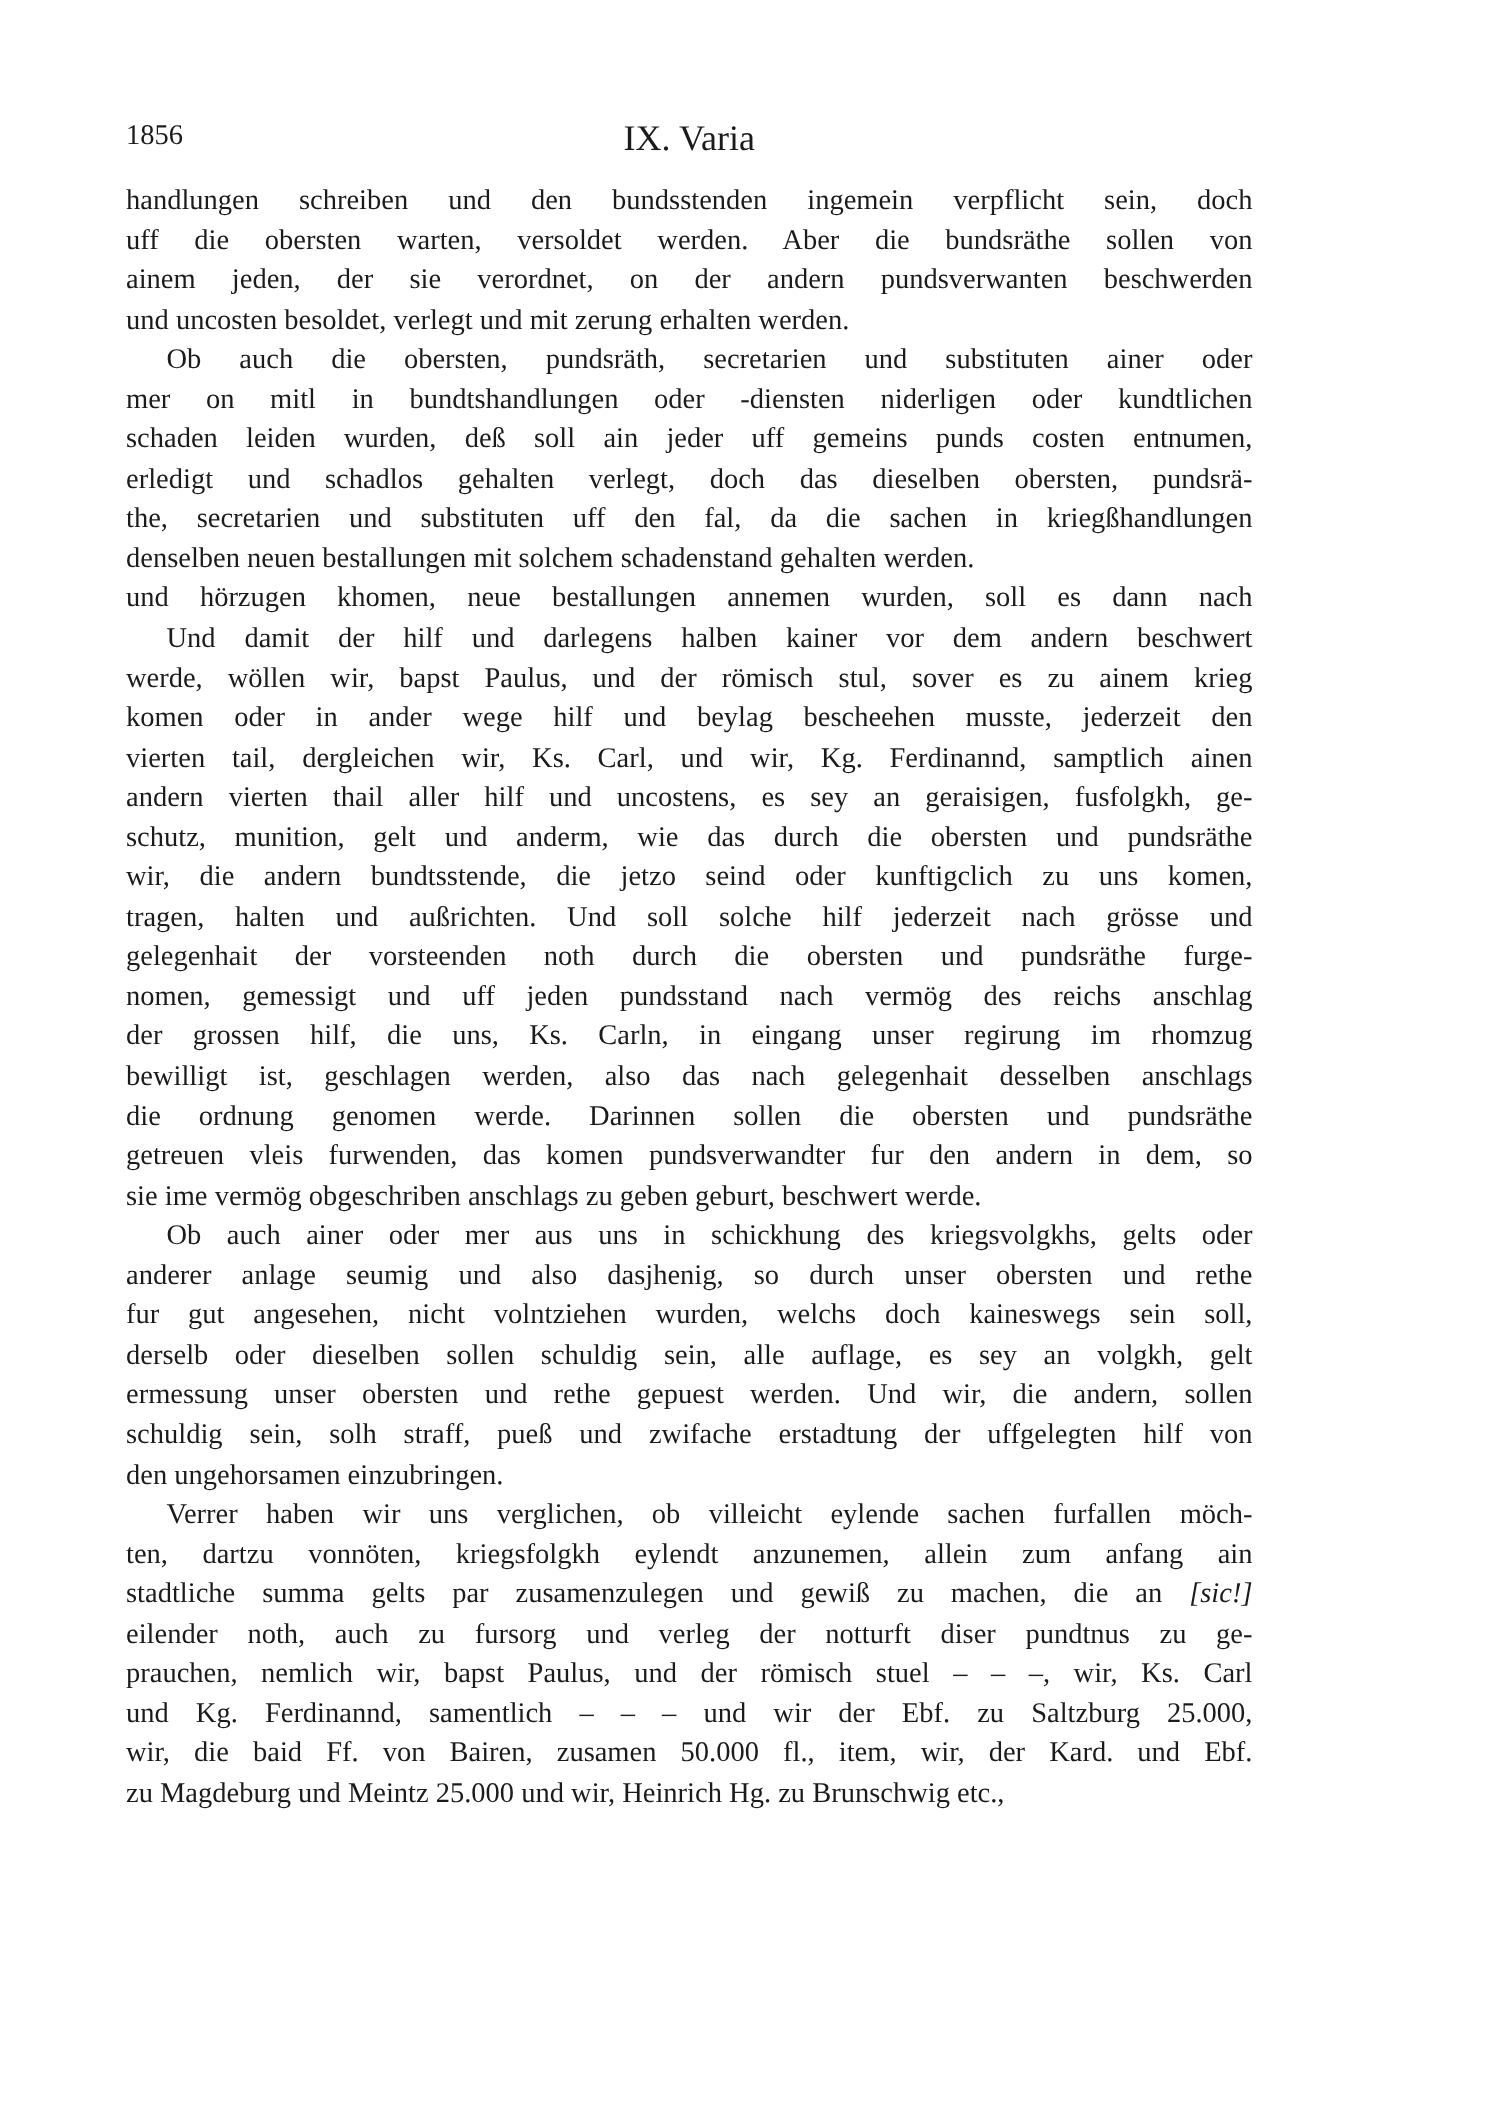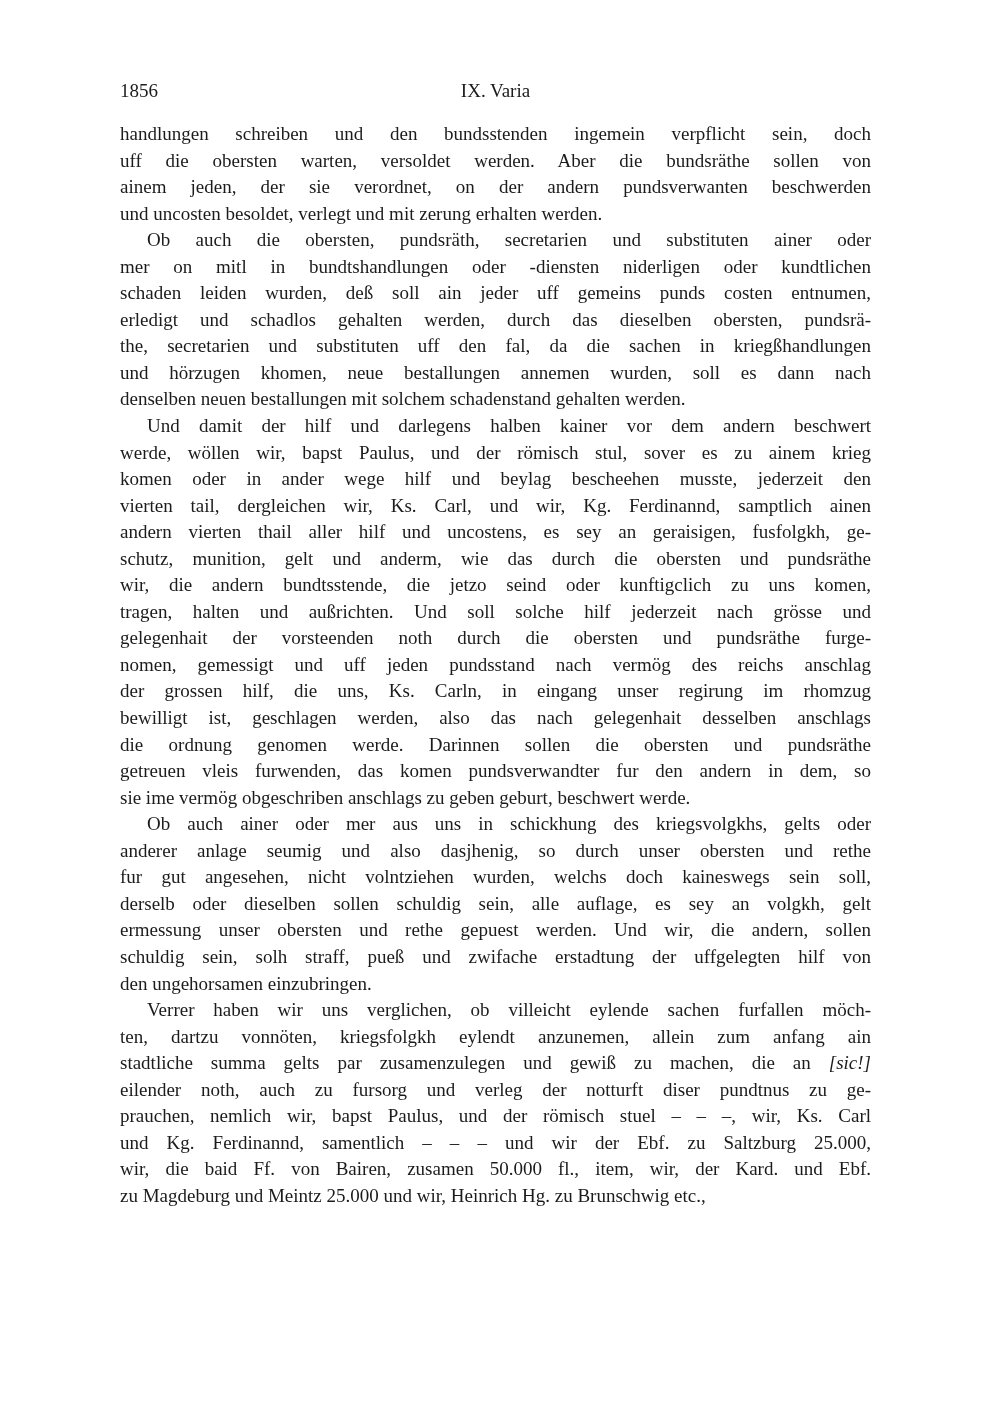--- a/index.html
+++ b/index.html
@@ -9,21 +9,21 @@
   body {
     width: 1004px;
     height: 1418px;
     background: #ffffff;
     color: #1b1b1b;
     font-family: "Liberation Serif", serif;
     -webkit-font-smoothing: antialiased;
   }
   .page {
     box-sizing: border-box;
-    padding: 80px 0 0 120px;
+    padding: 80px 0 0 84px;
     width: 1004px;
     height: 1008px;
   }
   .text-col {
     width: 751px;
   }
   .page-header {
     position: relative;
     width: 751px;
     height: 26px;
@@ -31,21 +31,21 @@
     font-size: 19px;
   }
   .page-number {
     position: absolute;
     left: 0;
     top: 0;
   }
   .running-title {
     display: block;
     text-align: center;
-    font-size: 19px;
+    font-size: 24px;
   }
   .text-body {
     width: 751px;
     font-size: 19px;
     line-height: 26.55px;
   }
   .paragraph {
     margin: 0;
   }
   .line {
@@ -78,24 +78,24 @@
         <div class="paragraph">
           <div class="line">handlungen schreiben und den bundsstenden ingemein verpflicht sein, doch</div>
           <div class="line">uff die obersten warten, versoldet werden. Aber die bundsräthe sollen von</div>
           <div class="line">ainem jeden, der sie verordnet, on der andern pundsverwanten beschwerden</div>
           <div class="line last">und uncosten besoldet, verlegt und mit zerung erhalten werden.</div>
         </div>
         <div class="paragraph">
           <div class="line indent">Ob auch die obersten, pundsräth, secretarien und substituten ainer oder</div>
           <div class="line">mer on mitl in bundtshandlungen oder -diensten niderligen oder kundtlichen</div>
           <div class="line">schaden leiden wurden, deß soll ain jeder uff gemeins punds costen entnumen,</div>
-          <div class="line">erledigt und schadlos gehalten werden, durch das dieselben obersten, pundsrä-</div>
+          <div class="line">erledigt und schadlos gehalten verlegt, doch das dieselben obersten, pundsrä-</div>
           <div class="line">the, secretarien und substituten uff den fal, da die sachen in kriegßhandlungen</div>
+          <div class="line last">denselben neuen bestallungen mit solchem schadenstand gehalten werden.</div>
           <div class="line">und hörzugen khomen, neue bestallungen annemen wurden, soll es dann nach</div>
-          <div class="line last">denselben neuen bestallungen mit solchem schadenstand gehalten werden.</div>
         </div>
         <div class="paragraph">
           <div class="line indent">Und damit der hilf und darlegens halben kainer vor dem andern beschwert</div>
           <div class="line">werde, wöllen wir, bapst Paulus, und der römisch stul, sover es zu ainem krieg</div>
           <div class="line">komen oder in ander wege hilf und beylag bescheehen musste, jederzeit den</div>
           <div class="line">vierten tail, dergleichen wir, Ks. Carl, und wir, Kg. Ferdinannd, samptlich ainen</div>
           <div class="line">andern vierten thail aller hilf und uncostens, es sey an geraisigen, fusfolgkh, ge-</div>
           <div class="line">schutz, munition, gelt und anderm, wie das durch die obersten und pundsräthe</div>
           <div class="line">wir, die andern bundtsstende, die jetzo seind oder kunftigclich zu uns komen,</div>
           <div class="line">tragen, halten und außrichten. Und soll solche hilf jederzeit nach grösse und</div>

